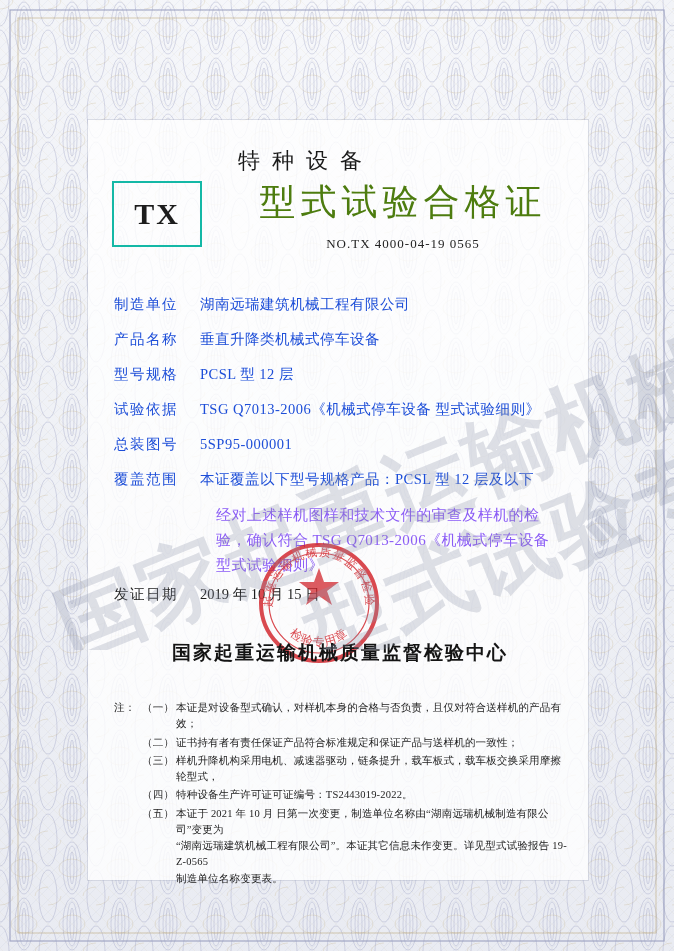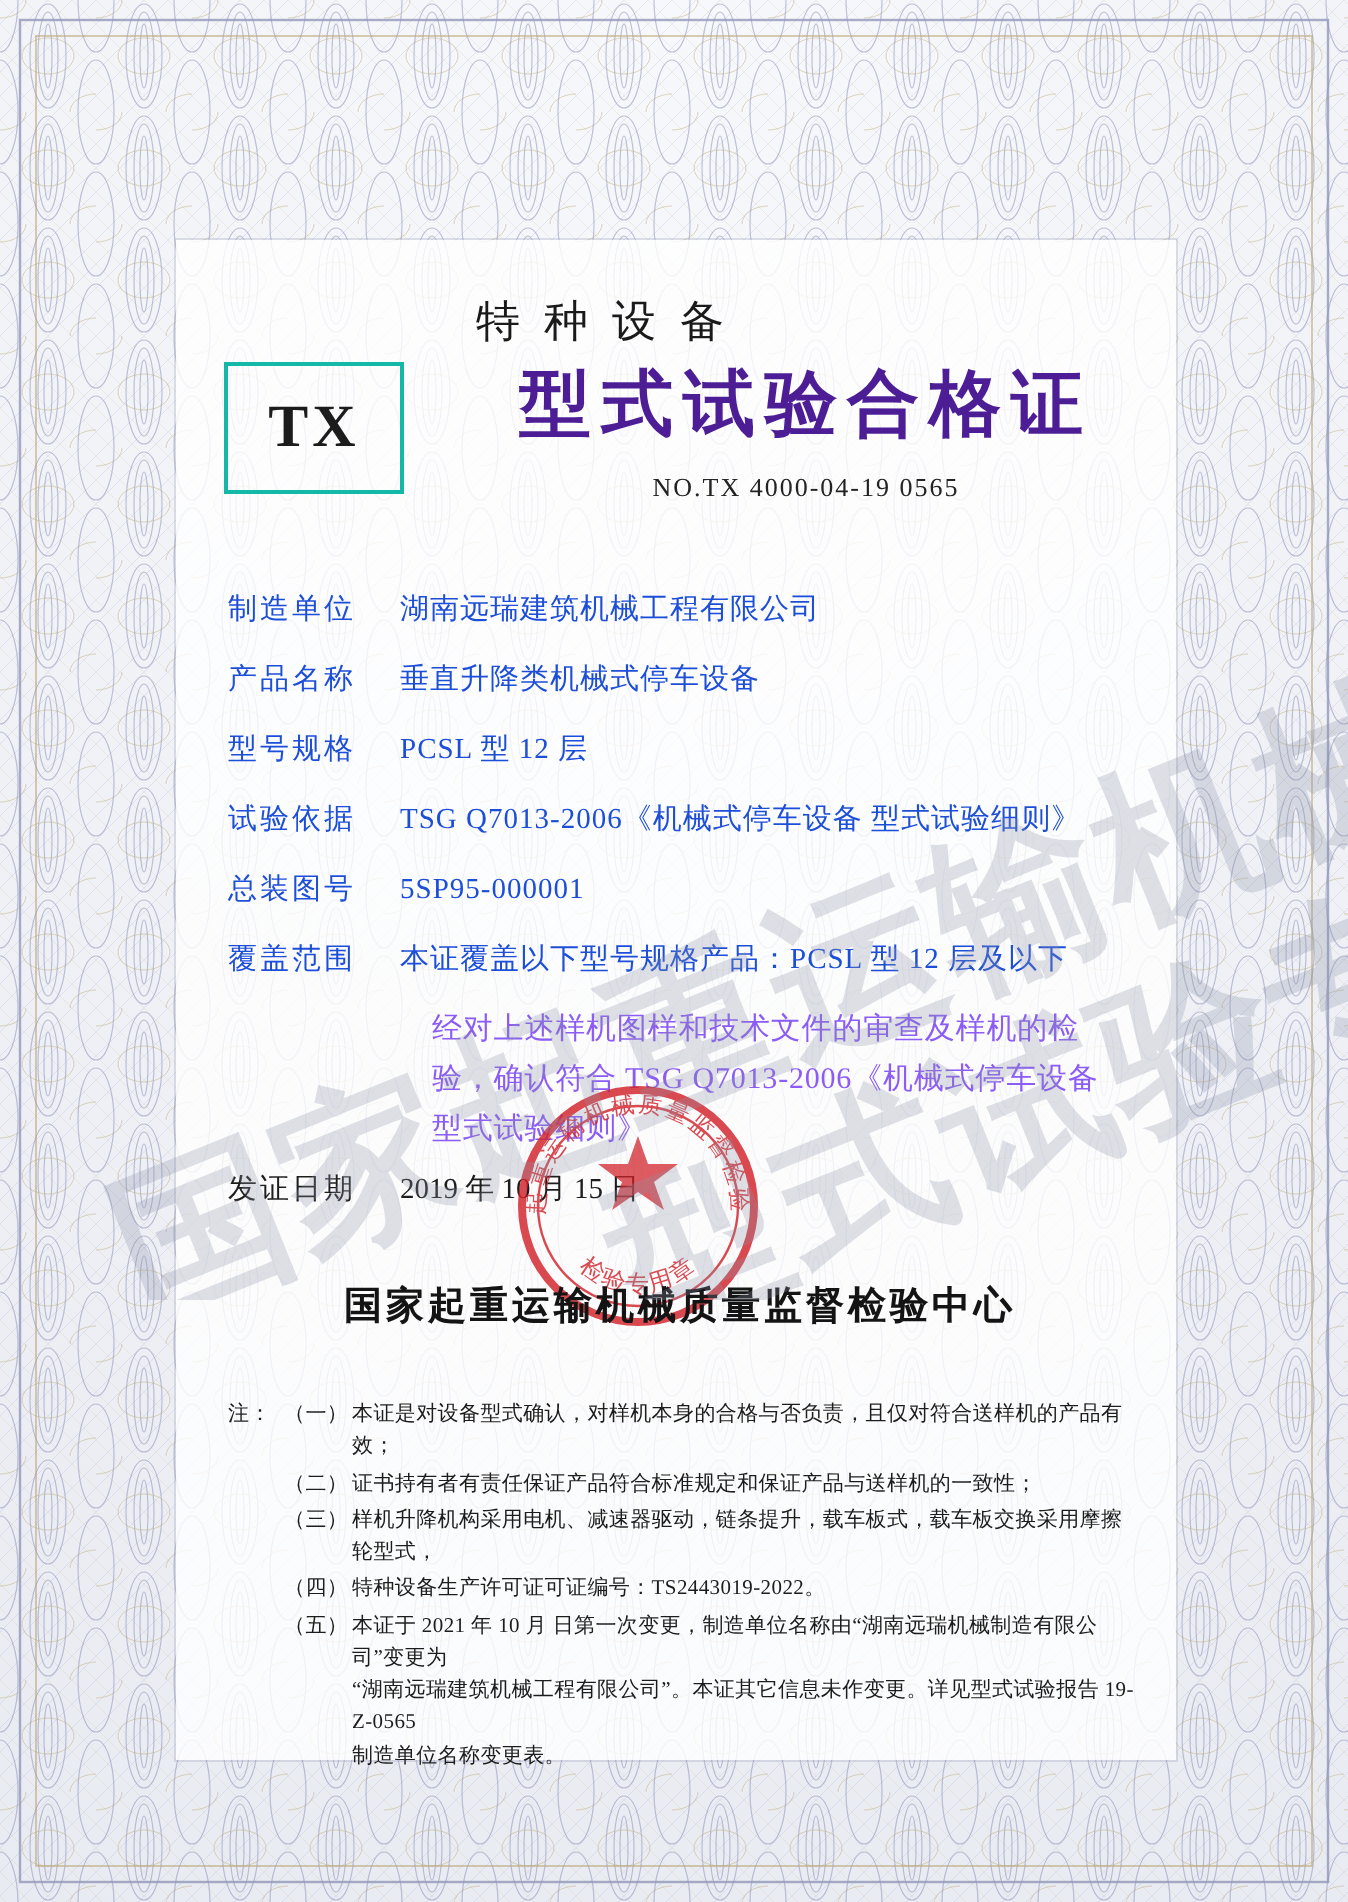--- a/index.html
+++ b/index.html
@@ -93,23 +93,23 @@
     letter-spacing: 12px;
     color: #1a1a1a;
   }
   .title-big {
     position: absolute;
     left: 140px;
     top: 58px;
     width: 350px;
     text-align: center;
     font-size: 36px;
-    font-weight: bold;
+    font-weight: normal;
     letter-spacing: 5px;
-    color: #4c1d95;
+    color: #4d7c0f;
   }
   .cert-no {
     position: absolute;
     left: 140px;
     top: 116px;
     width: 350px;
     text-align: center;
     font-size: 13px;
     letter-spacing: 1px;
     color: #232323;

